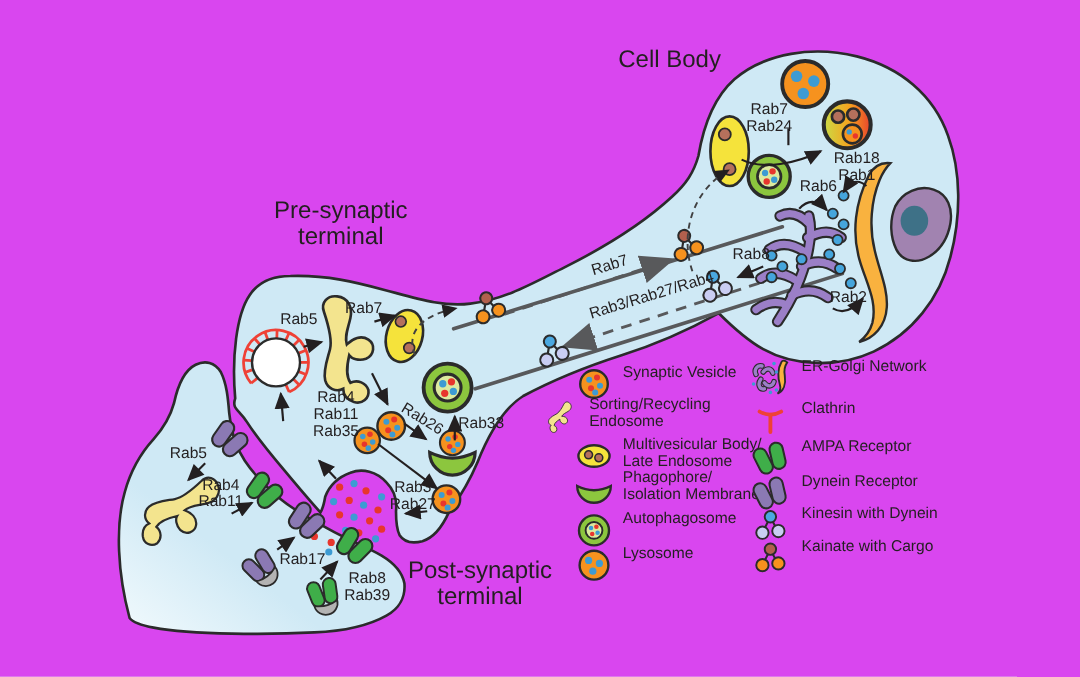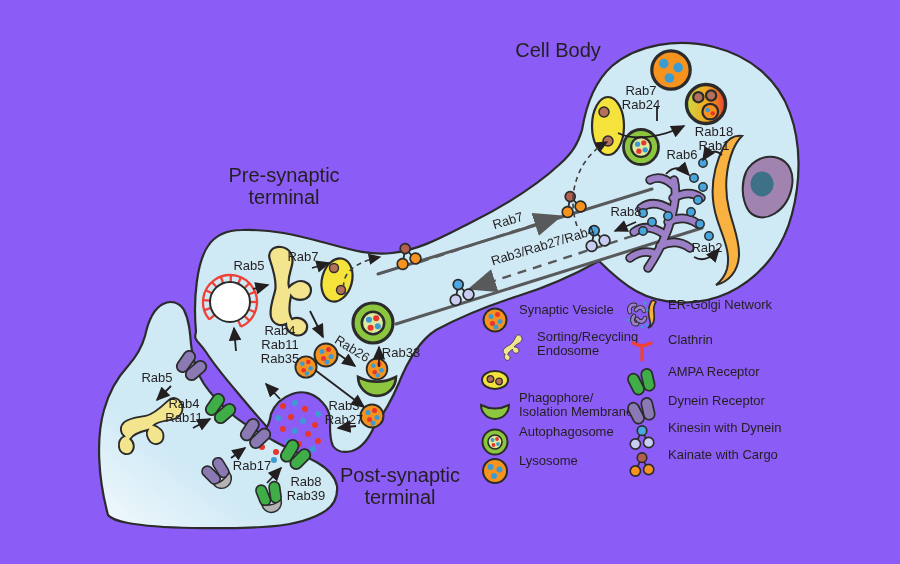--- a/index.html
+++ b/index.html
@@ -5,21 +5,21 @@
   :root{
     --cell:#cfe9f5; --ink:#2b2b2b; --txt:#231f20;
     --orange:#f6921e; --yellow:#f5e33b; --paleyellow:#f3e48e;
     --green:#8cc63e; --ampa:#3fae49; --kain:#8b79b3;
     --golgi:#9b7fc7; --er:#f9b23f; --nuc:#a183b0; --nucleo:#3e7187;
     --red:#e8362d; --blue:#3d9bd3; --clath:#ef4136;
     --track:#58595b; --kblue:#4aa8e0; --kcargo:#c9cdf2; --dbrown:#b2604d;
   }
   html,body{margin:0;padding:0;}
   body{font-family:"Liberation Sans",sans-serif;background:#e9e9e9;}
-  #stage{position:relative;width:900px;height:564px;background:#8b5cf6;overflow:hidden;}
+  #stage{position:relative;width:900px;height:564px;background:#d946ef;overflow:hidden;}
   #art{position:absolute;left:0;top:0;}
   .dlab{position:absolute;transform:translate(-50%,-50%);font-size:13px;line-height:1.08;
         text-align:center;white-space:pre-line;color:var(--txt);pointer-events:none;}
   .rot32{transform:translate(-50%,-50%) rotate(32deg);}
   .rotm17{transform:translate(-50%,-50%) rotate(-17deg);}
   .title{font-size:20px;font-weight:500;}
   .lrow{position:absolute;display:flex;gap:7px;height:34px;}
   .ltext{font-size:13px;line-height:1.07;color:var(--txt);white-space:pre-line;}
   .licon{flex:0 0 auto;}
   svg{display:block;}
@@ -331,31 +331,33 @@
 <div class="dlab" style="left:252px;top:466px">Rab17</div>
 <div class="dlab" style="left:306px;top:489px">Rab8
 Rab39</div>
 
 <div class="lrow" style="left:478px;top:303px">
   <svg class="licon" width="34" height="34" viewBox="0 0 34 34">
         <use href="#sv" transform="translate(17,17)"></use>
       </svg>
   <div class="ltext">Synaptic Vesicle</div>
 </div>
-<div class="lrow" style="left:496px;top:330px">
+<div class="lrow" style="left:450px;top:330px">
   <svg class="licon" width="34" height="34" viewBox="0 0 34 34">
         <use href="#endo" transform="translate(17,18) rotate(45) scale(0.31) translate(-289,-292)"></use>
       </svg>
   <div class="ltext">Sorting/Recycling
 Endosome</div>
 </div>
 <div class="lrow" style="left:478px;top:363px">
   <svg class="licon" width="34" height="34" viewBox="0 0 34 34">
         <use href="#mvbi" transform="translate(17,17)"></use>
       </svg>
+  <div class="ltext">Multivesicular Body/
+Late Endosome</div>
 </div>
 <div class="lrow" style="left:478px;top:391px">
   <svg class="licon" width="34" height="34" viewBox="0 0 34 34">
         <use href="#phago" transform="translate(17,14)"></use>
       </svg>
   <div class="ltext">Phagophore/
 Isolation Membrane</div>
 </div>
 <div class="lrow" style="left:478px;top:425px">
   <svg class="licon" width="34" height="34" viewBox="0 0 34 34">

